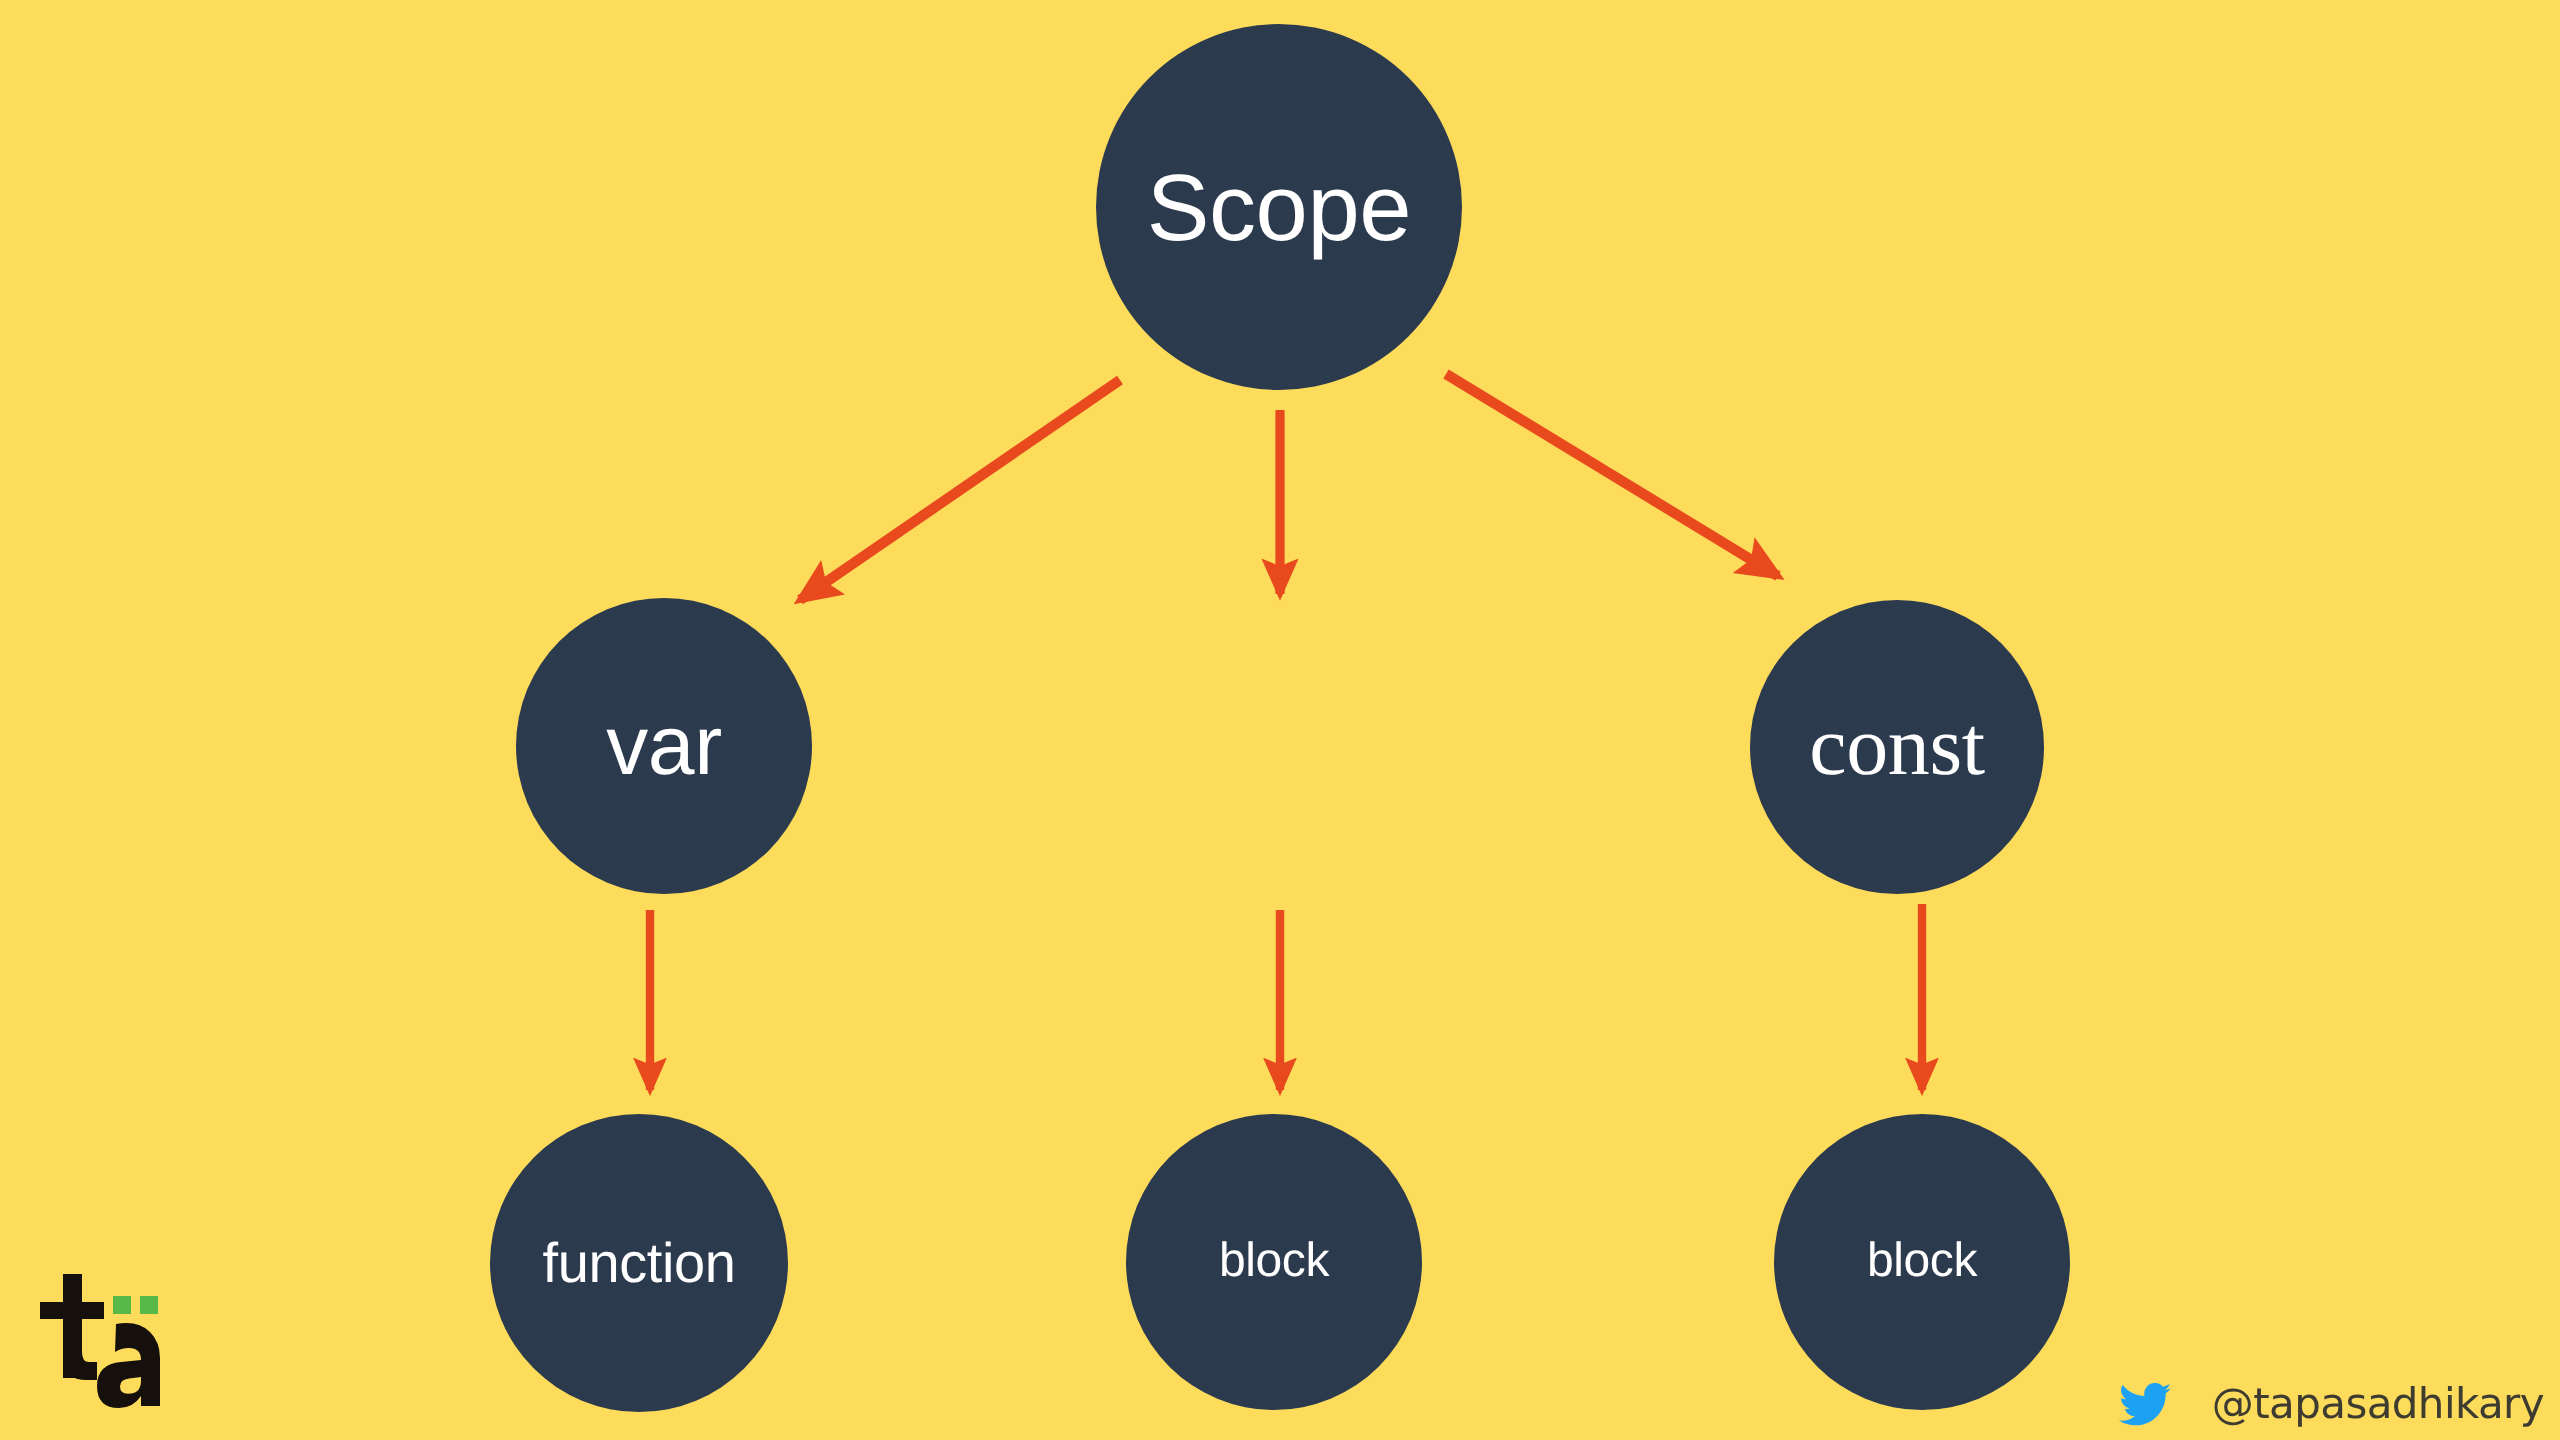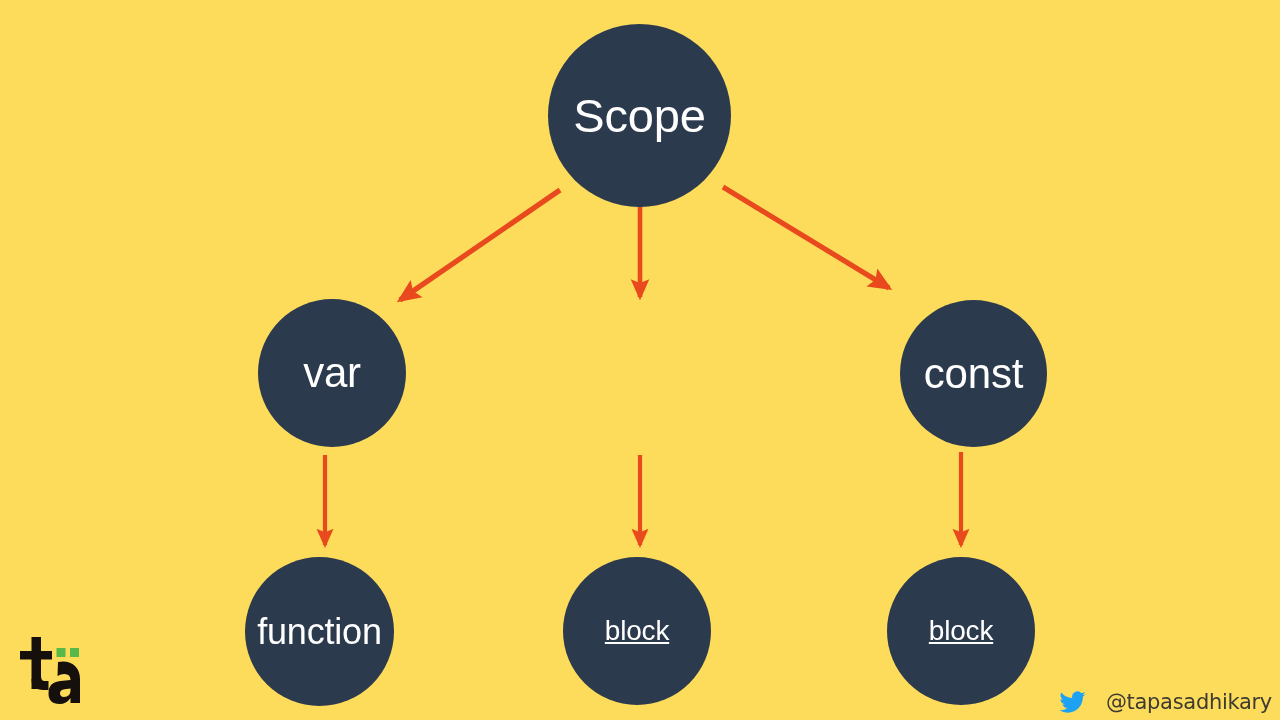--- a/index.html
+++ b/index.html
@@ -37,36 +37,36 @@
     box-sizing: border-box;
   }
   .node-label {
     color: #FFFFFF;
     font-weight: 400;
     letter-spacing: -0.2px;
     white-space: nowrap;
     line-height: 1;
     text-align: center;
   }
-  .n-root   { width: 183px; height: 183px; left: 548px;  top: 24px;  }
+  .n-root   { width: 183px; height: 183px; left: 548px;  top: 12px;  }
   .n-root .node-label { font-size: 47px; }
 
   .n-var    { width: 148px; height: 148px; left: 258px;  top: 299px; }
   .n-let    { width: 148px; height: 148px; left: 561px;  top: 299px; }
-  .n-const  { width: 147px; height: 147px; left: 900px;  top: 300px; }
+  .n-const  { width: 147px; height: 147px; left: 875px;  top: 300px; font-family: Liberation Serif, serif; }
   .n-var .node-label,
   .n-let .node-label,
   .n-const .node-label { font-size: 42px; }
 
   .n-function { width: 149px; height: 149px; left: 245px; top: 557px; }
   .n-blockl   { width: 148px; height: 148px; left: 563px; top: 557px; }
   .n-blockr   { width: 148px; height: 148px; left: 887px; top: 557px; }
-  .n-function .node-label { font-size: 36px; }
+  .n-function .node-label { font-size: 28px; }
   .n-blockl .node-label,
-  .n-blockr .node-label { font-size: 28px; text-decoration: underline; }
+  .n-blockr .node-label { font-size: 24px; }
 
   
   #logo {
     position: absolute;
     left: 14px;
     top: 635px;
     width: 76px;
     height: 72px;
   }
   

